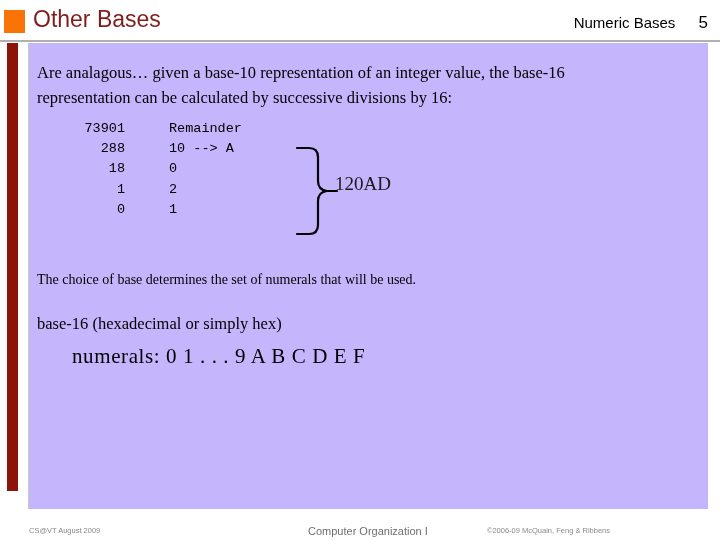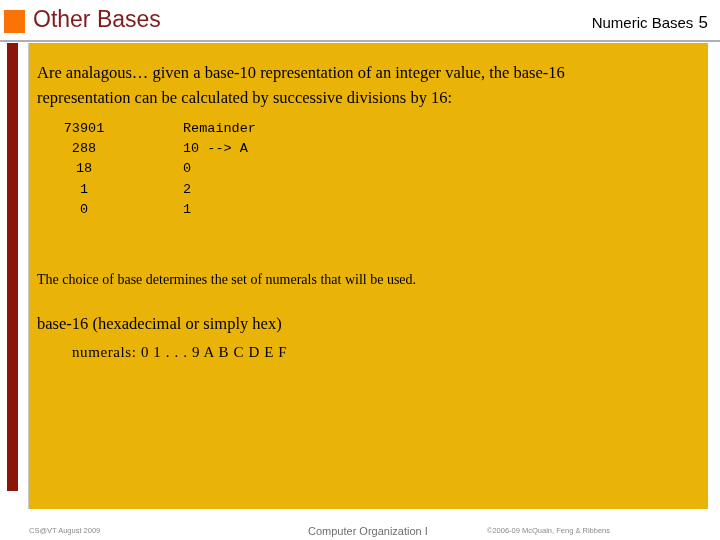--- a/index.html
+++ b/index.html
@@ -38,21 +38,21 @@
     letter-spacing: 0px;
   }
   #header-right {
     position: absolute;
     right: 12px; top: 13px;
     font-family: "Liberation Sans", sans-serif;
     font-size: 15px;
     color: #000000;
     white-space: nowrap;
   }
-  #header-right .unit-name { margin-right: 1px; }
+  #header-right .unit-name { margin-right: 19px; }
   #header-right .slide-number { font-size: 17px; }
 
   #header-rule {
     position: absolute;
     left: 0; top: 40px;
     width: 720px; height: 2px;
     background: #b0b0b0;
   }
 
   
@@ -61,21 +61,21 @@
     left: 7px; top: 43px;
     width: 11px; height: 448px;
     background: #8c1408;
   }
 
   
   #content-panel {
     position: absolute;
     left: 28px; top: 43px;
     width: 679px; height: 466px;
-    background: #eab308;
+    background: #c4b5fd;
     border-left: 1px solid #c8c8c8;
   }
 
   .serif {
     font-family: "Liberation Serif", "DejaVu Serif", serif;
     color: #000000;
   }
 
   #intro-para {
     position: absolute;
@@ -96,23 +96,23 @@
     border-collapse: collapse;
   }
   #division-table td {
     padding: 0;
     white-space: pre;
     font-family: "Liberation Mono", "DejaVu Sans Mono", monospace;
     font-size: 13.5px;
     line-height: 20.2px;
   }
   #division-table td.col-quotient {
-    text-align: center;
+    text-align: right;
     width: 82px;
-    padding-right: 58px;
+    padding-right: 44px;
   }
   #division-table td.col-remainder {
     text-align: left;
     width: 150px;
   }
 
   
   #brace-group {
     position: absolute;
     left: 262px; top: 102px;
@@ -137,21 +137,21 @@
     font-size: 14px;
   }
   #base16-line {
     position: absolute;
     left: 8px; top: 271px;
     font-size: 16.5px;
   }
   #numerals-line {
     position: absolute;
     left: 43px; top: 301px;
-    font-size: 15px;
+    font-size: 21px;
     letter-spacing: 0.6px;
   }
 
   
   #footer {
     position: absolute;
     left: 0; top: 520px;
     width: 620px; height: 20px;
     font-family: "Liberation Sans", sans-serif;
     font-size: 7.5px;
@@ -199,20 +199,27 @@
         <td class="col-quotient">1</td>
         <td class="col-remainder">2</td>
       </tr>
       <tr>
         <td class="col-quotient">0</td>
         <td class="col-remainder">1</td>
       </tr>
     </tbody>
   </table>
 
+  <div id="brace-group">
+    <svg id="brace-svg" width="48" height="92" viewBox="0 0 48 92">
+      <path d="M 6 3 L 18 3 Q 27 3 27 12 L 27 36 Q 27 45 36 46 Q 27 47 27 56 L 27 80 Q 27 89 18 89 L 6 89" fill="none" stroke="#000000" stroke-width="2.2" stroke-linecap="round" stroke-linejoin="round"></path>
+      <line x1="36" y1="46" x2="46" y2="46" stroke="#000000" stroke-width="2.2" stroke-linecap="round"></line>
+    </svg>
+    <div id="result-label">120AD</div>
+  </div>
 
   <div id="choice-line" class="serif">The choice of base determines the set of numerals that will be used.</div>
 
   <div id="base16-line" class="serif">base-16 (hexadecimal or simply hex)</div>
 
   <div id="numerals-line" class="serif">numerals:  0 1 . . . 9  A  B  C  D  E  F</div>
 
 </div>
 
 <div id="footer">

